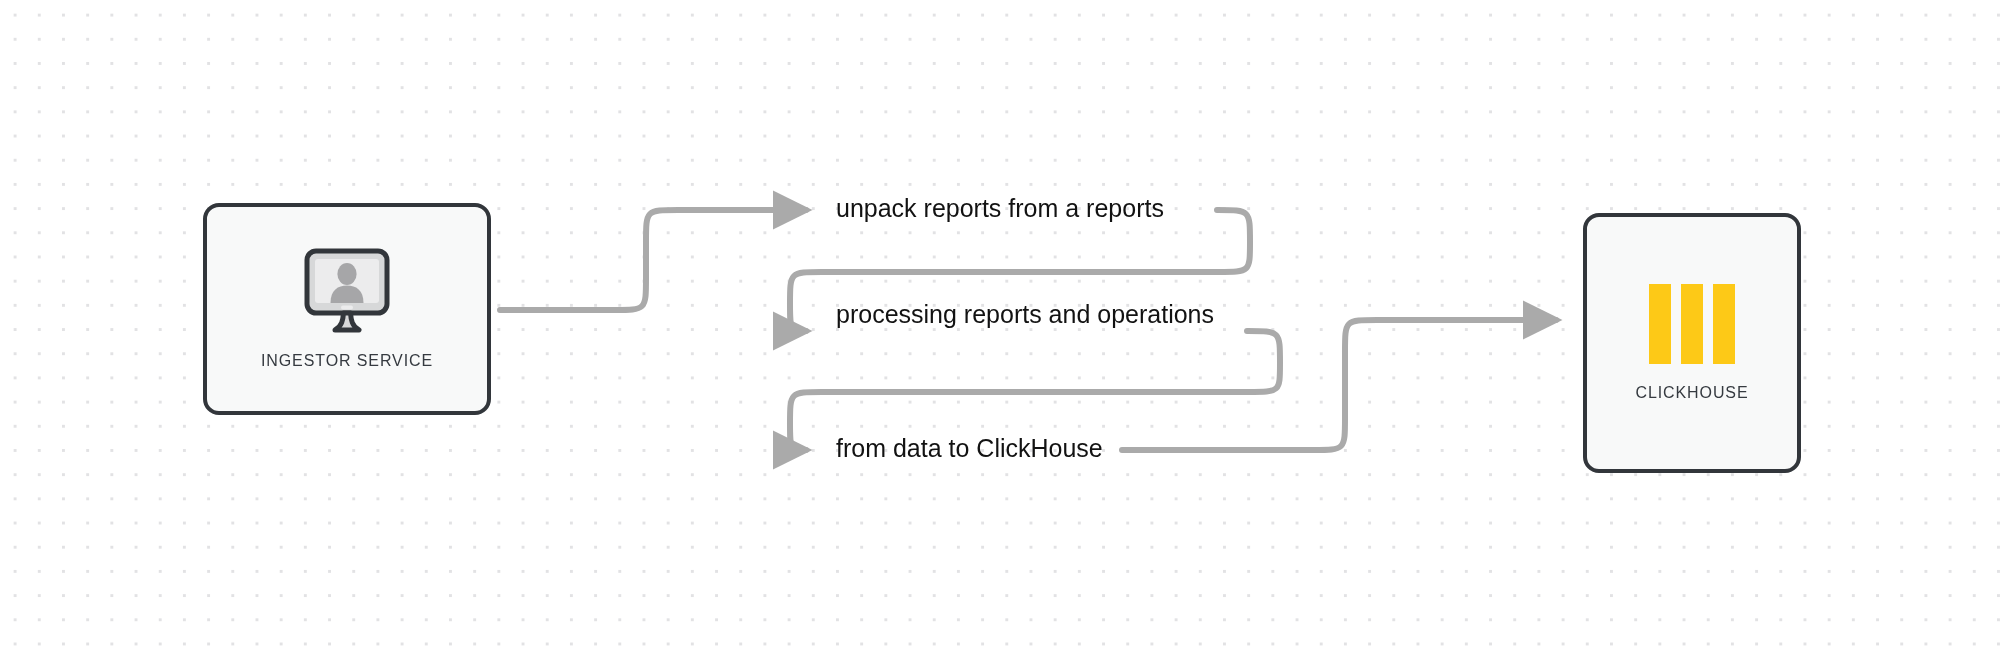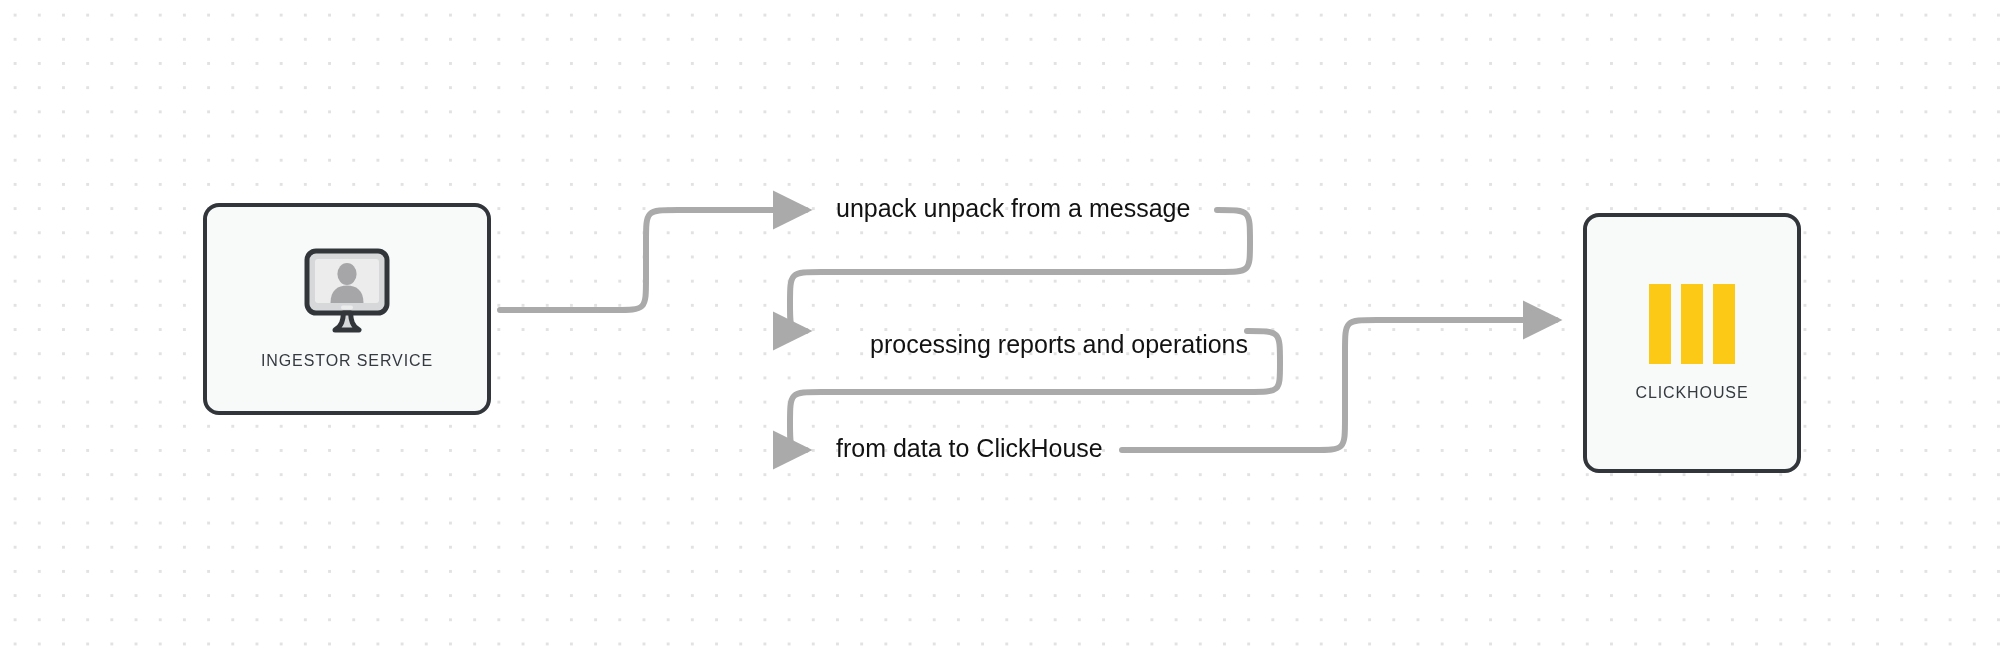--- a/index.html
+++ b/index.html
@@ -58,21 +58,21 @@
   }
   #node-clickhouse .node-icon { margin-bottom: 16px; }
   .edge-label {
     position: absolute;
     font-size: 25px;
     color: #121212;
     white-space: nowrap;
     line-height: 1;
   }
   #label-unpack { left: 836px; top: 196px; }
-  #label-processing { left: 836px; top: 332px; margin-left: 34px; }
+  #label-processing { left: 836px; top: 302px; }
   #label-write { left: 836px; top: 436px; }
 </style>
 </head>
 <body>
 
 <div id="canvas">
 
   <svg id="edges" viewBox="0 0 2000 656" width="2000" height="656">
     <defs>
       <marker id="arrow" viewBox="0 0 12 12" refX="9.2" refY="6" markerWidth="7.2" markerHeight="7.2" orient="auto-start-reverse">
@@ -138,17 +138,17 @@
     <div class="node-icon">
       <svg width="98" height="80" viewBox="0 0 98 80" aria-hidden="true">
         <rect x="6" y="0" width="22" height="80" fill="#fdc917"></rect>
         <rect x="38" y="0" width="22" height="80" fill="#fdc917"></rect>
         <rect x="70" y="0" width="22" height="80" fill="#fdc917"></rect>
       </svg>
     </div>
     <div class="node-label">CLICKHOUSE</div>
   </div>
 
-  <div class="edge-label" id="label-unpack">unpack unpack from a message</div>
+  <div class="edge-label" id="label-unpack">unpack reports from a reports</div>
   <div class="edge-label" id="label-processing">processing reports and operations</div>
   <div class="edge-label" id="label-write">from data to ClickHouse</div>
 
 </div>
 
 </body></html>

